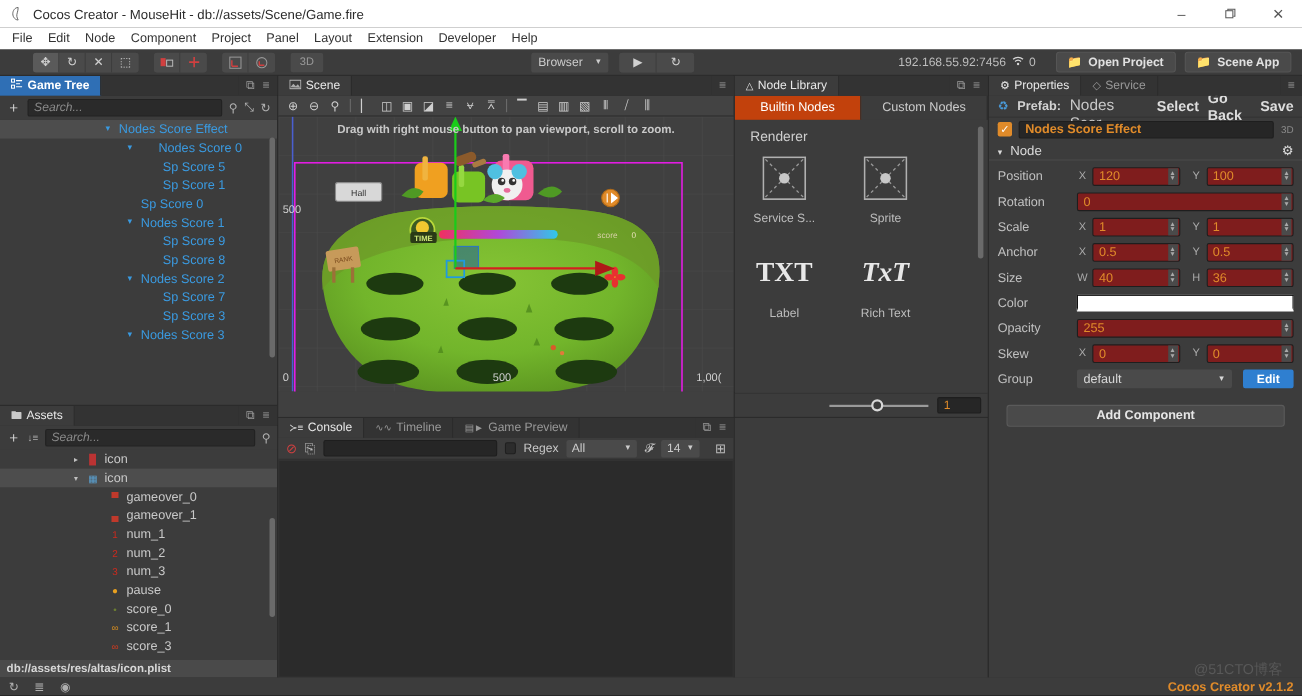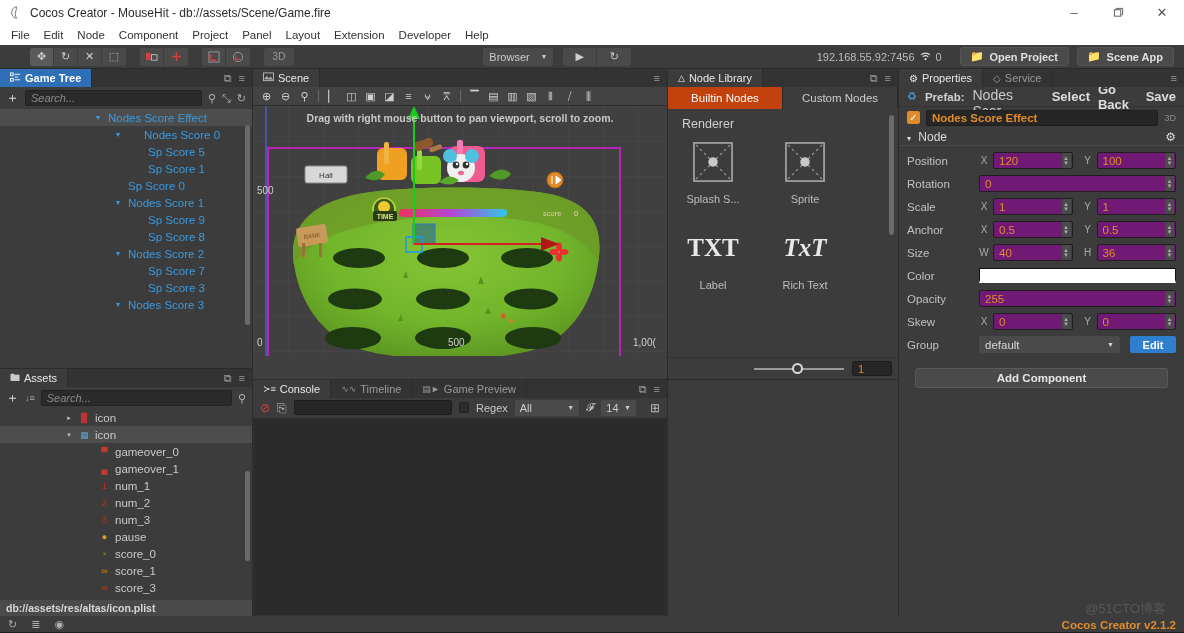--- a/index.html
+++ b/index.html
@@ -111,21 +111,21 @@
   .prefabRow .lbl{ font-weight:bold; }
   .prefabRow .val{ color:#c9c9c9;font-size:14px;margin-top:12px; }
   .prefabRow .act{ color:#ddd;font-size:13px;font-weight:bold; }
   .nameRow{ height:21px;display:flex;align-items:center;gap:6px;padding:0 8px; }
   .chk{ width:13px;height:13px;background:#e08b2a;border-radius:2px;display:flex;align-items:center;justify-content:center;color:#fff;font-size:10px; }
   .nameInput{ flex:1;height:16px;background:#262626;border:1px solid #1e1e1e;border-radius:2px;color:#e08b2a;font-size:11.5px;font-weight:bold;display:flex;align-items:center;padding:0 5px; }
   .sectHdr{ height:18px;display:flex;align-items:center;justify-content:space-between;padding:0 8px;border-bottom:1px solid #4a4a4a;color:#dadada;font-size:12px; }
   .prow{ height:23px;display:flex;align-items:center;padding:0 8px;gap:4px; }
   .plabel{ width:68px;font-size:11.5px;color:#c0c0c0;flex:0 0 68px; }
   .axis{ font-size:10px;color:#aaa;width:10px;text-align:center;flex:0 0 10px; }
-  .field{ flex:1;height:17px;background:#701a75;border:1px solid #1e1e1e;border-radius:2px;color:#e08b2a;font-size:11.5px;display:flex;align-items:center;padding:0 5px;position:relative;min-width:0; }
+  .field{ flex:1;height:17px;background:#7f1d1d;border:1px solid #1e1e1e;border-radius:2px;color:#e08b2a;font-size:11.5px;display:flex;align-items:center;padding:0 5px;position:relative;min-width:0; }
   .stepper{ position:absolute;right:1px;top:0;bottom:0;width:9px;display:flex;flex-direction:column;justify-content:center;align-items:center;color:#aaa;font-size:6px;line-height:5px;background:#4a4a4a; }
   .colorField{ flex:1;height:15px;background:#fff;border:1px solid #111;border-bottom:3px solid #fff; }
   .dropdown{ flex:1;height:17px;background:#4a4a4a;border-radius:2px;color:#d8d8d8;font-size:11.5px;display:flex;align-items:center;justify-content:space-between;padding:0 6px; }
   .editBtn{ width:46px;height:17px;background:#2f7fd0;border-radius:2px;color:#fff;font-size:11px;font-weight:bold;display:flex;align-items:center;justify-content:center;margin-left:6px; }
   .addComp{ margin:12px 16px 0 16px;height:20px;background:#4a4a4a;border:1px solid #5a5a5a;border-radius:3px;display:flex;align-items:center;justify-content:center;color:#e6e6e6;font-size:11.5px;font-weight:bold; }
   
   #bottombar{ height:16px;background:#3c3c3c;display:flex;align-items:center;padding:0 8px;gap:14px;color:#b0b0b0;font-size:11px;position:relative; }
   #watermark{ position:absolute;right:8px;bottom:1px;color:#e08b2a;font-size:11.5px;font-weight:bold; }
   #wmghost{ position:absolute;right:18px;bottom:14px;color:#585858;font-size:13px; }
   #taskbar{ height:9px;background:#1d1d1d;display:flex;align-items:center;justify-content:center; }
@@ -632,21 +632,21 @@
         <div class="nlSection">Renderer</div>
         <div class="nlGrid">
           <div class="nlItem">
             <div class="nlThumb">
               <svg width="40" height="40" viewBox="0 0 42 42">
                   <rect x="1" y="1" width="40" height="40" fill="none" stroke="#b0b0b0" stroke-width="1.6"></rect>
                   <path d="M3 3 L39 39 M39 3 L3 39" stroke="#9a9a9a" stroke-width="1.2" stroke-dasharray="3 3"></path>
                   <circle cx="21" cy="21" r="5" fill="#c8c8c8"></circle>
                 </svg>
             </div>
-            <div class="nlLabel">Splash S...</div>
+            <div class="nlLabel">Service S...</div>
           </div>
           <div class="nlItem">
             <div class="nlThumb">
               <svg width="40" height="40" viewBox="0 0 42 42">
                   <rect x="1" y="1" width="40" height="40" fill="none" stroke="#b0b0b0" stroke-width="1.6"></rect>
                   <path d="M3 3 L39 39 M39 3 L3 39" stroke="#9a9a9a" stroke-width="1.2" stroke-dasharray="3 3"></path>
                   <circle cx="21" cy="21" r="5" fill="#c8c8c8"></circle>
                 </svg>
             </div>
             <div class="nlLabel">Sprite</div>

